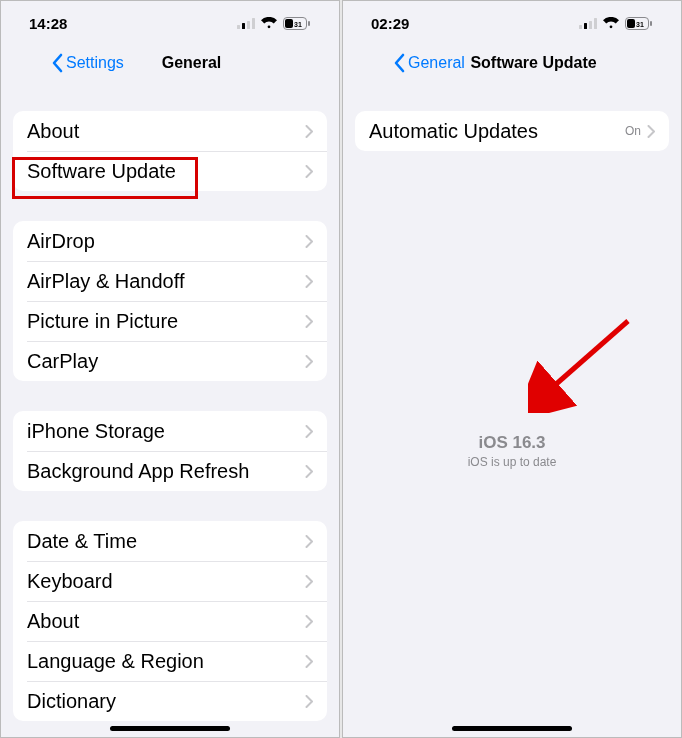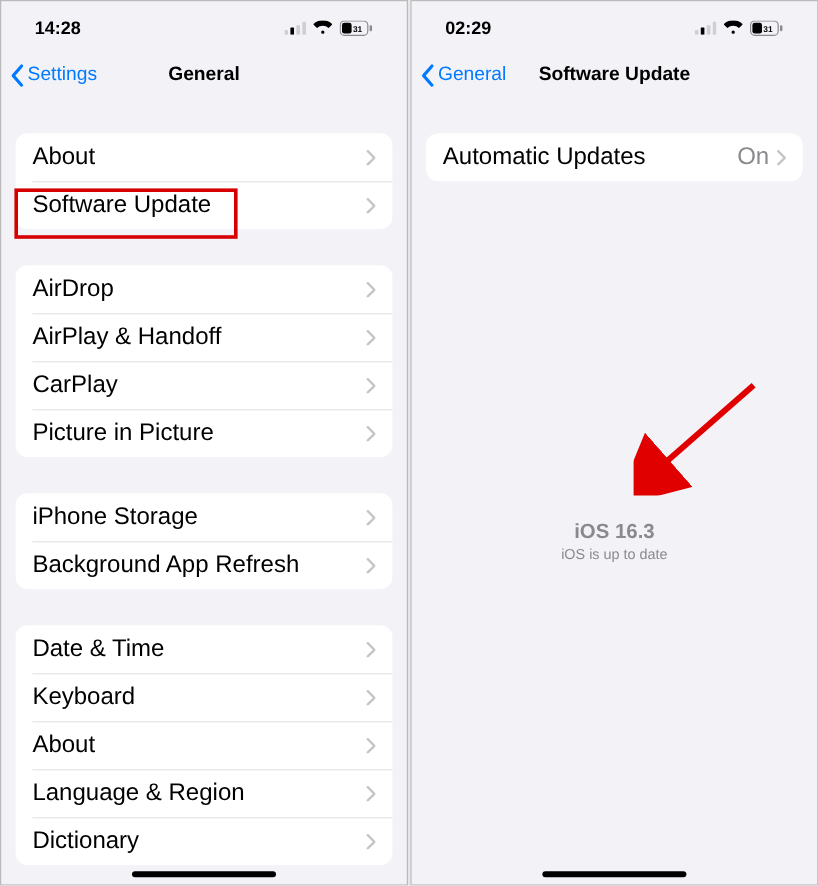--- a/index.html
+++ b/index.html
@@ -30,20 +30,21 @@
     color: #000;
   }
   .status-right { display:flex; align-items:center; gap:6px; }
   
   .nav {
     height: 36px;
     display: flex;
     align-items: center;
     padding: 0 6px;
     position: relative;
+    margin-left: 43px;
   }
   .back {
     display: flex;
     align-items: center;
     color: #007aff;
     font-size: 16px;
     cursor: pointer;
   }
   .back svg { margin-right: 2px; }
   .nav-title {
@@ -83,21 +84,21 @@
     height: 1px;
     background: #e4e4e8;
   }
   .row-label {
     flex: 1;
     font-size: 20px;
     color: #000;
   }
   .row-value {
     color: #8a8a8e;
-    font-size: 20px;
+    font-size: 12px;
     margin-right: 6px;
   }
   .chev { flex-shrink:0; }
   .highlight {
     position: absolute;
     border: 3px solid #d60000;
     pointer-events: none;
   }
   
   .update-status {
@@ -179,27 +180,27 @@
             <path d="M1.5 1 L7 6.5 L1.5 12" stroke="#c6c6c9" stroke-width="2" fill="none" stroke-linecap="round" stroke-linejoin="round"></path>
           </svg>
         </div>
         <div class="row">
           <span class="row-label">AirPlay &amp; Handoff</span>
           <svg class="chev" width="8" height="13" viewBox="0 0 8 13">
             <path d="M1.5 1 L7 6.5 L1.5 12" stroke="#c6c6c9" stroke-width="2" fill="none" stroke-linecap="round" stroke-linejoin="round"></path>
           </svg>
         </div>
         <div class="row">
+          <span class="row-label">Picture in Picture</span>
+          <svg class="chev" width="8" height="13" viewBox="0 0 8 13">
+            <path d="M1.5 1 L7 6.5 L1.5 12" stroke="#c6c6c9" stroke-width="2" fill="none" stroke-linecap="round" stroke-linejoin="round"></path>
+          </svg>
+        </div>
+        <div class="row">
           <span class="row-label">CarPlay</span>
-          <svg class="chev" width="8" height="13" viewBox="0 0 8 13">
-            <path d="M1.5 1 L7 6.5 L1.5 12" stroke="#c6c6c9" stroke-width="2" fill="none" stroke-linecap="round" stroke-linejoin="round"></path>
-          </svg>
-        </div>
-        <div class="row">
-          <span class="row-label">Picture in Picture</span>
           <svg class="chev" width="8" height="13" viewBox="0 0 8 13">
             <path d="M1.5 1 L7 6.5 L1.5 12" stroke="#c6c6c9" stroke-width="2" fill="none" stroke-linecap="round" stroke-linejoin="round"></path>
           </svg>
         </div>
       </div>
     <div class="group" id="lg2">
         <div class="row">
           <span class="row-label">iPhone Storage</span>
           <svg class="chev" width="8" height="13" viewBox="0 0 8 13">
             <path d="M1.5 1 L7 6.5 L1.5 12" stroke="#c6c6c9" stroke-width="2" fill="none" stroke-linecap="round" stroke-linejoin="round"></path>

